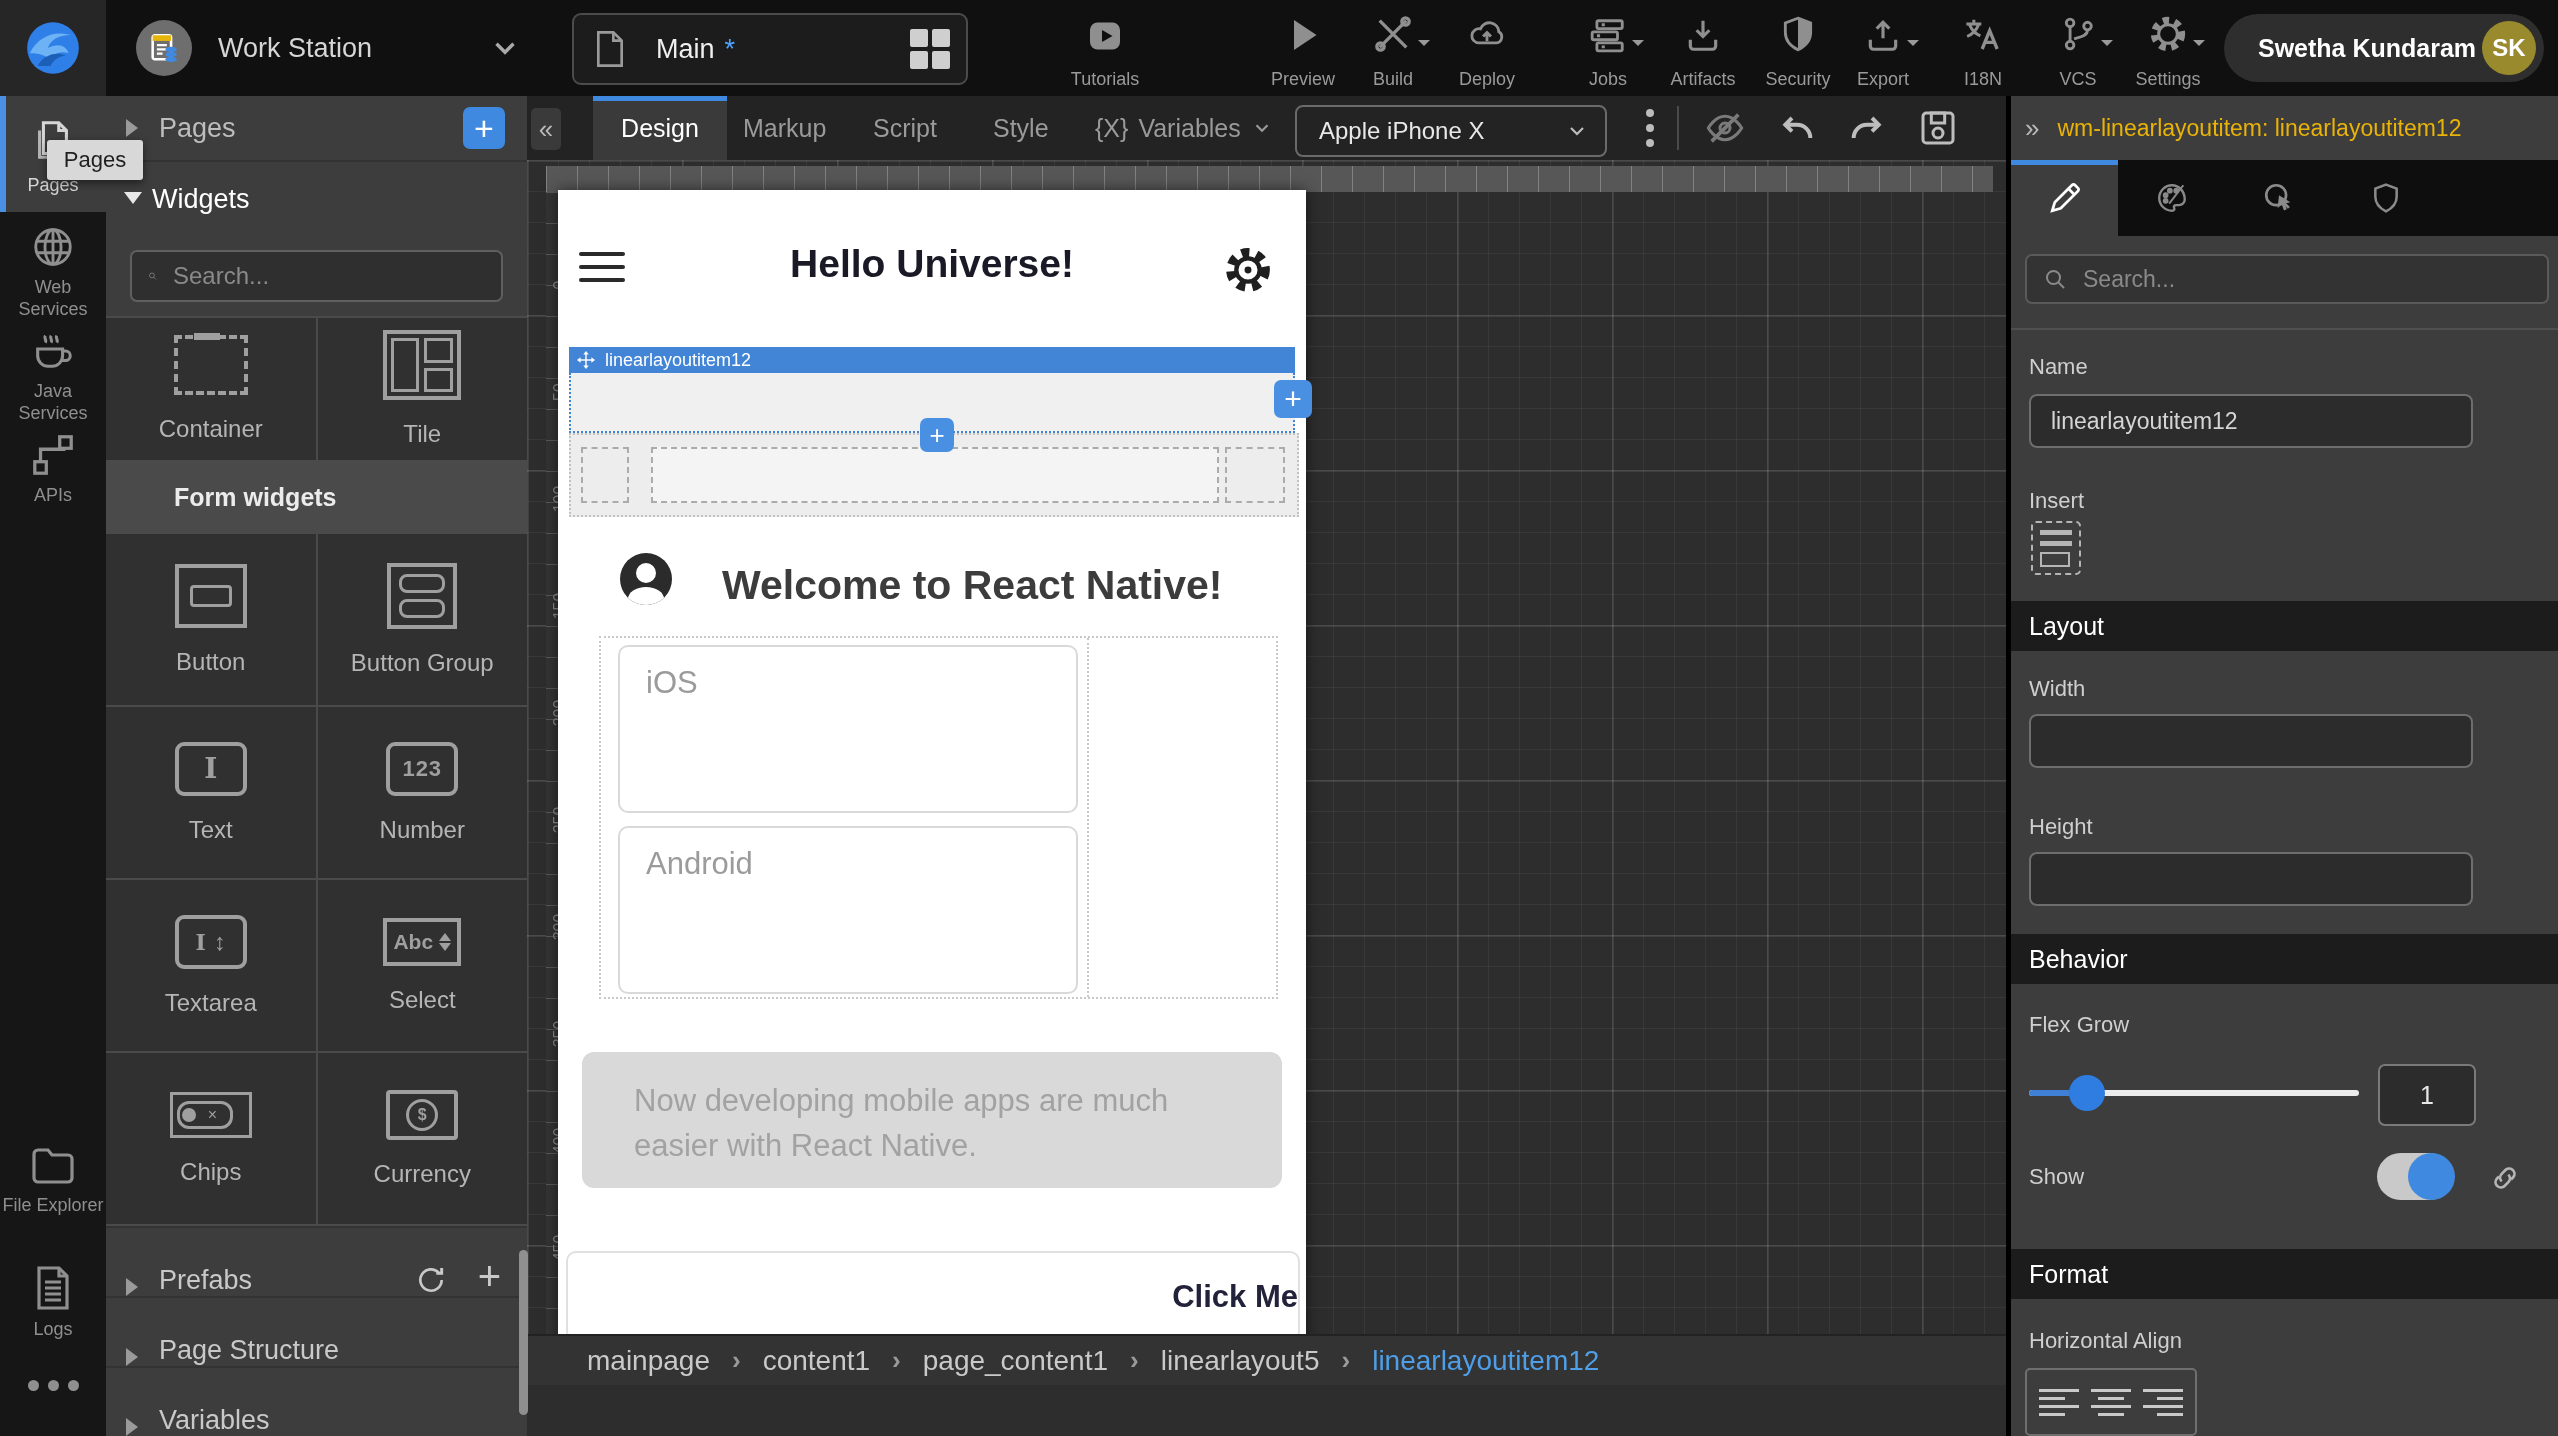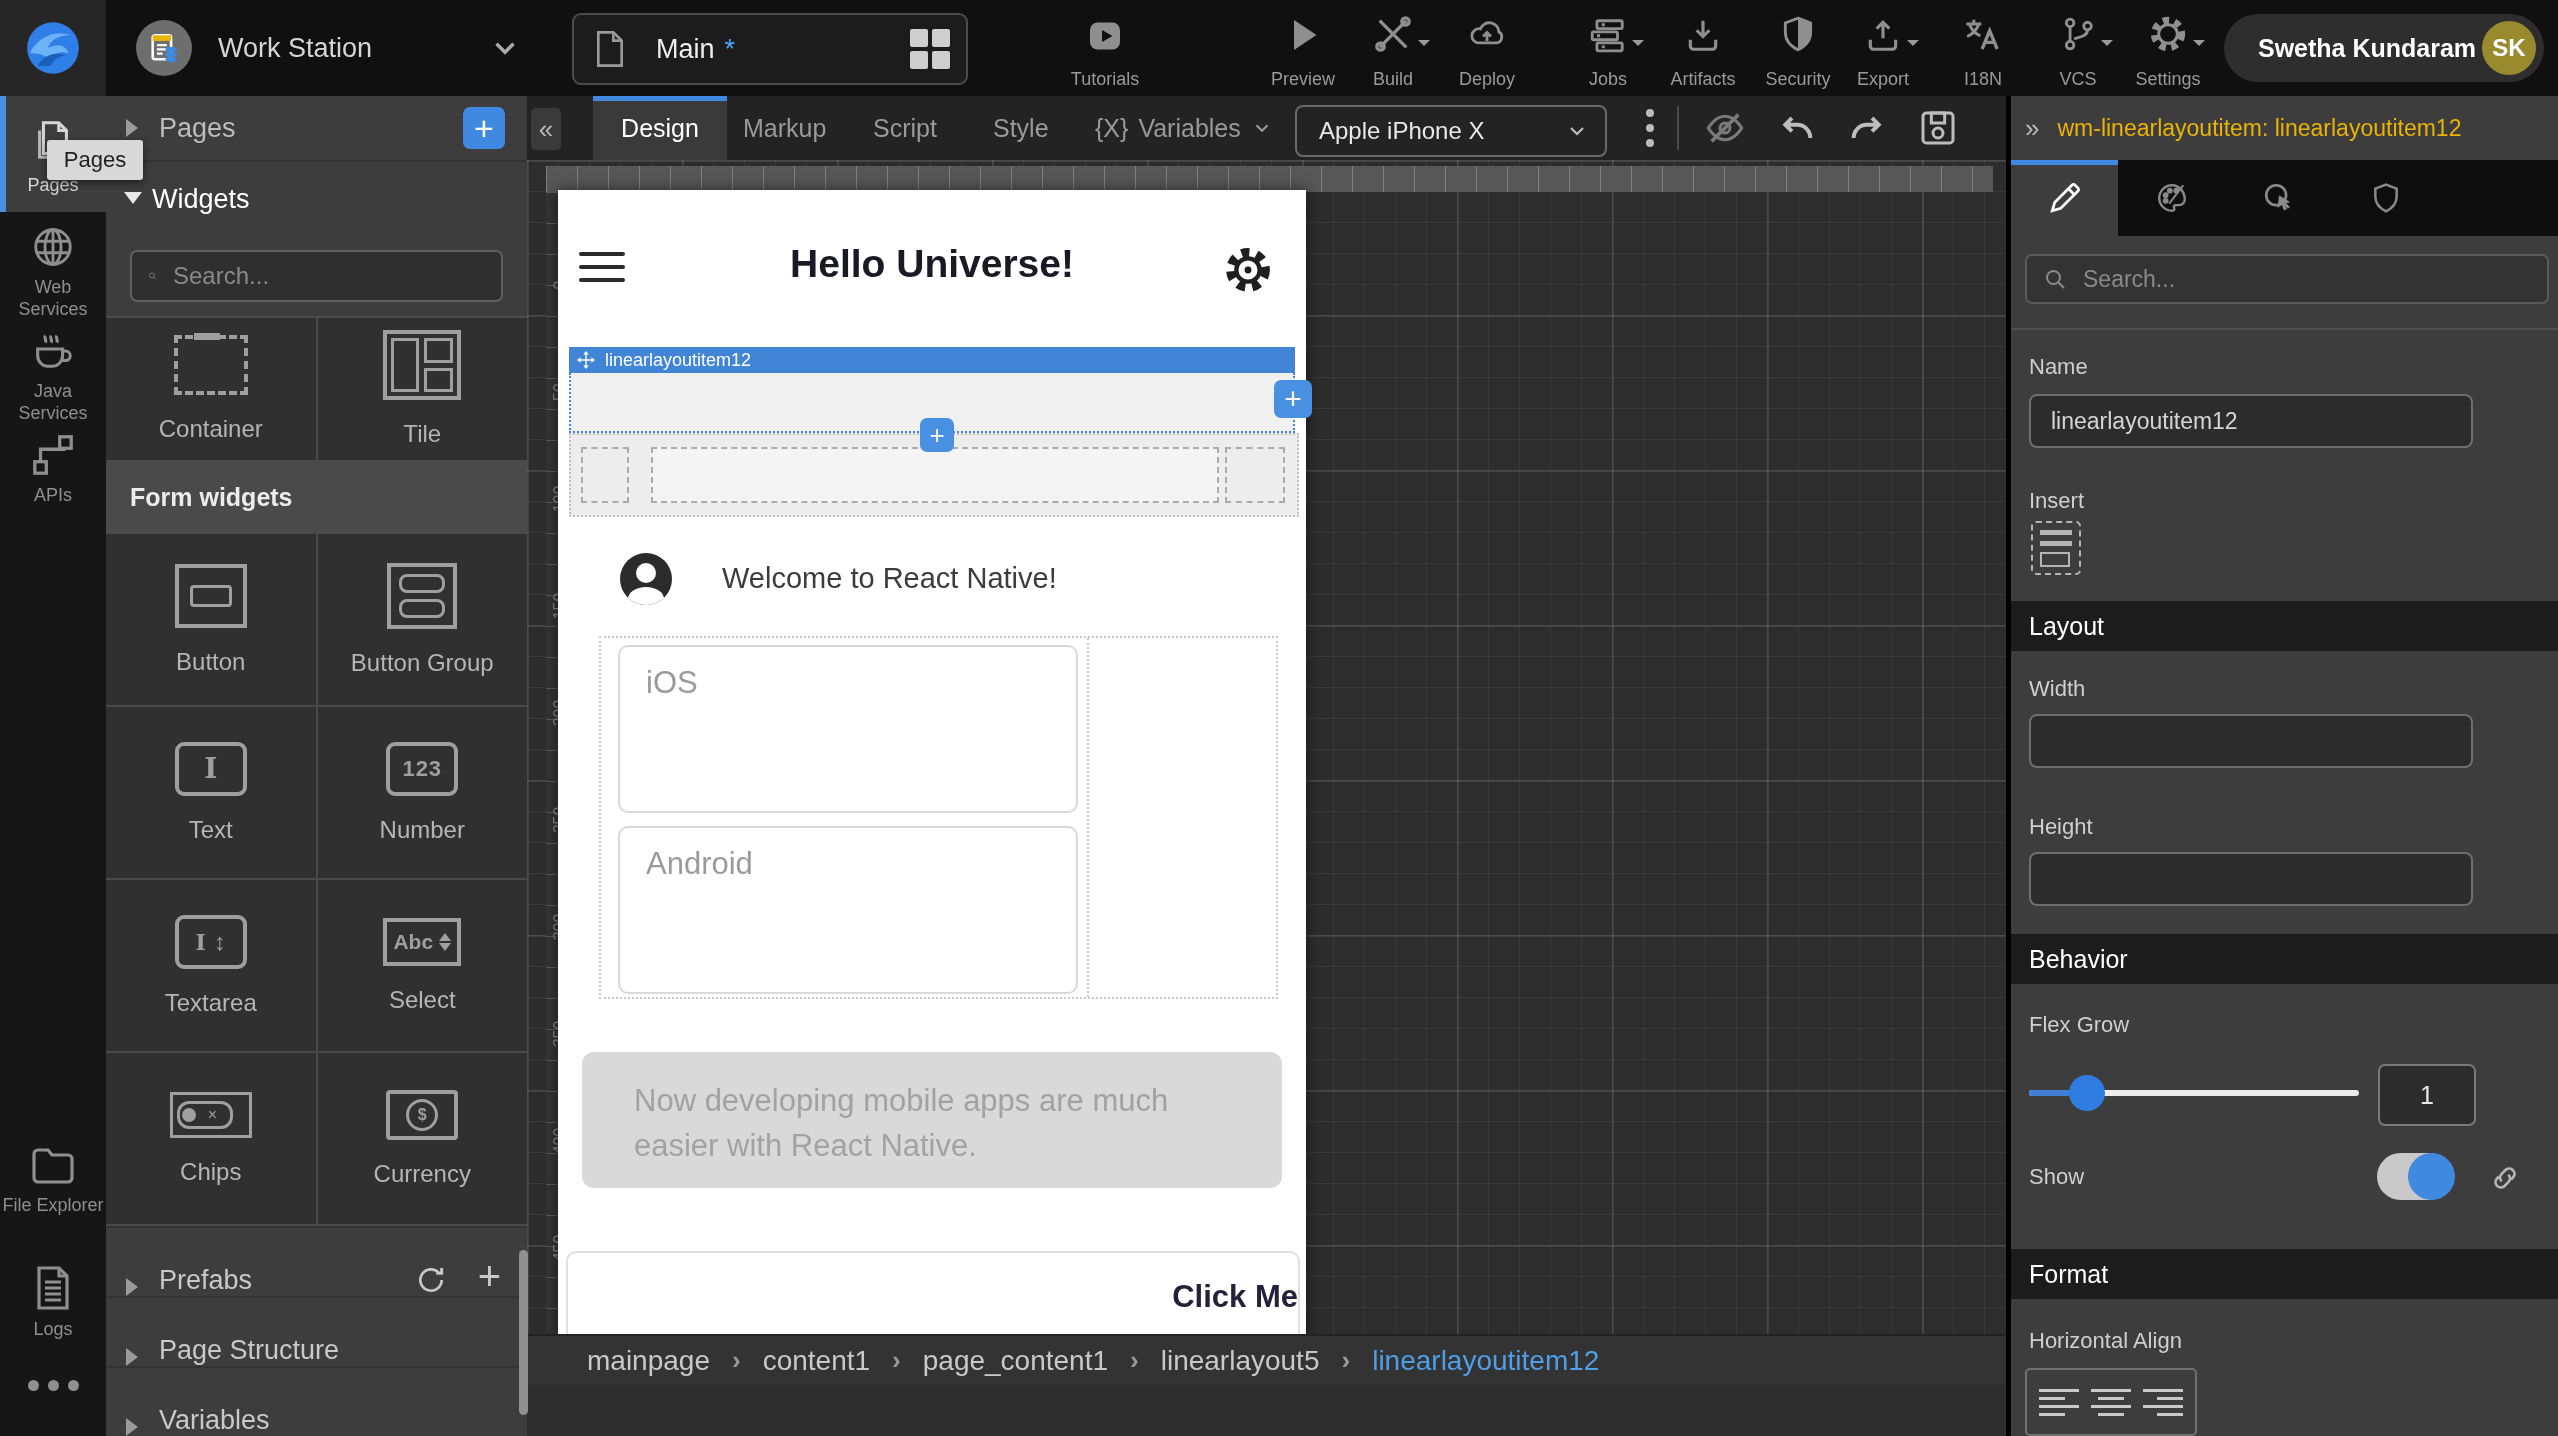--- a/index.html
+++ b/index.html
@@ -55,21 +55,21 @@
           font-size:34px;display:flex;align-items:center;justify-content:center;cursor:pointer;}
   .searchbox{display:flex;align-items:center;gap:14px;margin:14px 24px;height:48px;border:2px solid #5f5f5f;
              border-radius:7px;background:#2f2f2f;padding:0 16px;}
   .searchbox input{flex:1;background:transparent;border:0;outline:0;color:#cfcfcf;font-size:24px;
                    font-family:"Liberation Sans",sans-serif;}
   .searchbox input::placeholder{color:#8a8a8a;}
   .wgrid{display:grid;grid-template-columns:1fr 1fr;gap:2px;background:#4a4a4a;border-top:2px solid #4a4a4a;border-bottom:2px solid #4a4a4a;}
   .wtile{background:#303030;display:flex;flex-direction:column;align-items:center;justify-content:center;
          gap:20px;cursor:grab;}
   .wtile .wlab{font-size:24px;color:#b5b5b5;}
-  .formband{background:#4a4a4a;display:flex;align-items:center;height:70px;}
+  .formband{background:#4a4a4a;display:flex;align-items:center;height:70px;padding-left:44px;}
   .formband span{font-size:25px;font-weight:bold;color:#ececec;margin-left:24px;}
   .collap{height:68px;border-top:2px solid #333;display:flex;align-items:flex-end;position:relative;}
   .collap .sec-title{color:#c9c9c9;}
   .panel-sb{position:absolute;left:519px;top:1250px;width:9px;height:165px;border-radius:5px;background:#8f8f8f;z-index:50;}
 
   
   .wi{position:relative;}
   .wi-container{width:66px;height:52px;border:4px dashed #9f9f9f;}
   .wi-container i{position:absolute;left:16px;top:-6px;width:26px;height:7px;background:#9f9f9f;}
   .wi-tile{width:62px;height:54px;border:4px solid #9f9f9f;display:flex;gap:5px;padding:4px;}
@@ -137,21 +137,21 @@
   .selbar span{font-size:18px;color:#fff;}
   .selarea{height:58px;background:#f0f0f0;border-left:2px dotted #4285d6;border-right:2px dotted #4285d6;
            border-bottom:2px dotted #4285d6;}
   .hatch{position:absolute;left:11px;top:243px;width:726px;height:80px;background:#ededed;border:2px dotted #c2c2c2;}
   .dcell{position:absolute;top:12px;height:52px;background:#ededed;border:2px dashed #ababab;}
   .plusbtn{position:absolute;width:38px;height:38px;background:#4a90e2;border-radius:7px;color:#fff;font-size:30px;
            display:flex;align-items:center;justify-content:center;z-index:30;cursor:pointer;}
   .avatar{position:absolute;left:62px;top:363px;width:52px;height:52px;border-radius:50%;background:#2b2b2b;overflow:hidden;}
   .avatar .hd{position:absolute;left:16px;top:10px;width:20px;height:20px;border-radius:50%;background:#fff;}
   .avatar .sh{position:absolute;left:8px;top:34px;width:36px;height:24px;border-radius:50%;background:#fff;}
-  .welcome{position:absolute;left:164px;top:372px;font-size:29px;font-weight:normal;color:#3c3c3c;}
+  .welcome{position:absolute;left:164px;top:372px;font-size:41px;font-weight:bold;color:#3c3c3c;}
   .bigdash{position:absolute;left:41px;top:446px;width:675px;height:359px;border:2px dotted #c9c9c9;}
   .coldiv{position:absolute;left:486px;top:0;bottom:0;width:2px;border-left:2px dotted #c9c9c9;}
   .platbox{position:absolute;left:17px;width:456px;height:164px;border:2px solid #d9d9d9;border-radius:10px;background:#fff;}
   .platbox span{position:absolute;left:26px;top:18px;font-size:31px;color:#9b9b9b;}
   .notebox{position:absolute;left:24px;top:862px;width:700px;height:136px;background:#d9d9d9;border-radius:12px;}
   .notebox div{margin:26px 0 0 52px;font-size:31px;line-height:45px;color:#a2a2a2;width:580px;}
   .clickme{position:absolute;left:8px;top:1061px;width:730px;height:87px;border:2px solid #e0e0e0;border-radius:10px;
            background:#fff;display:flex;align-items:center;justify-content:flex-end;font-size:31px;font-weight:bold;color:#22223a;cursor:pointer;}
 
   .crumbs{position:absolute;left:0;bottom:0;width:1479px;height:51px;background:#333;border-top:2px solid #222;

